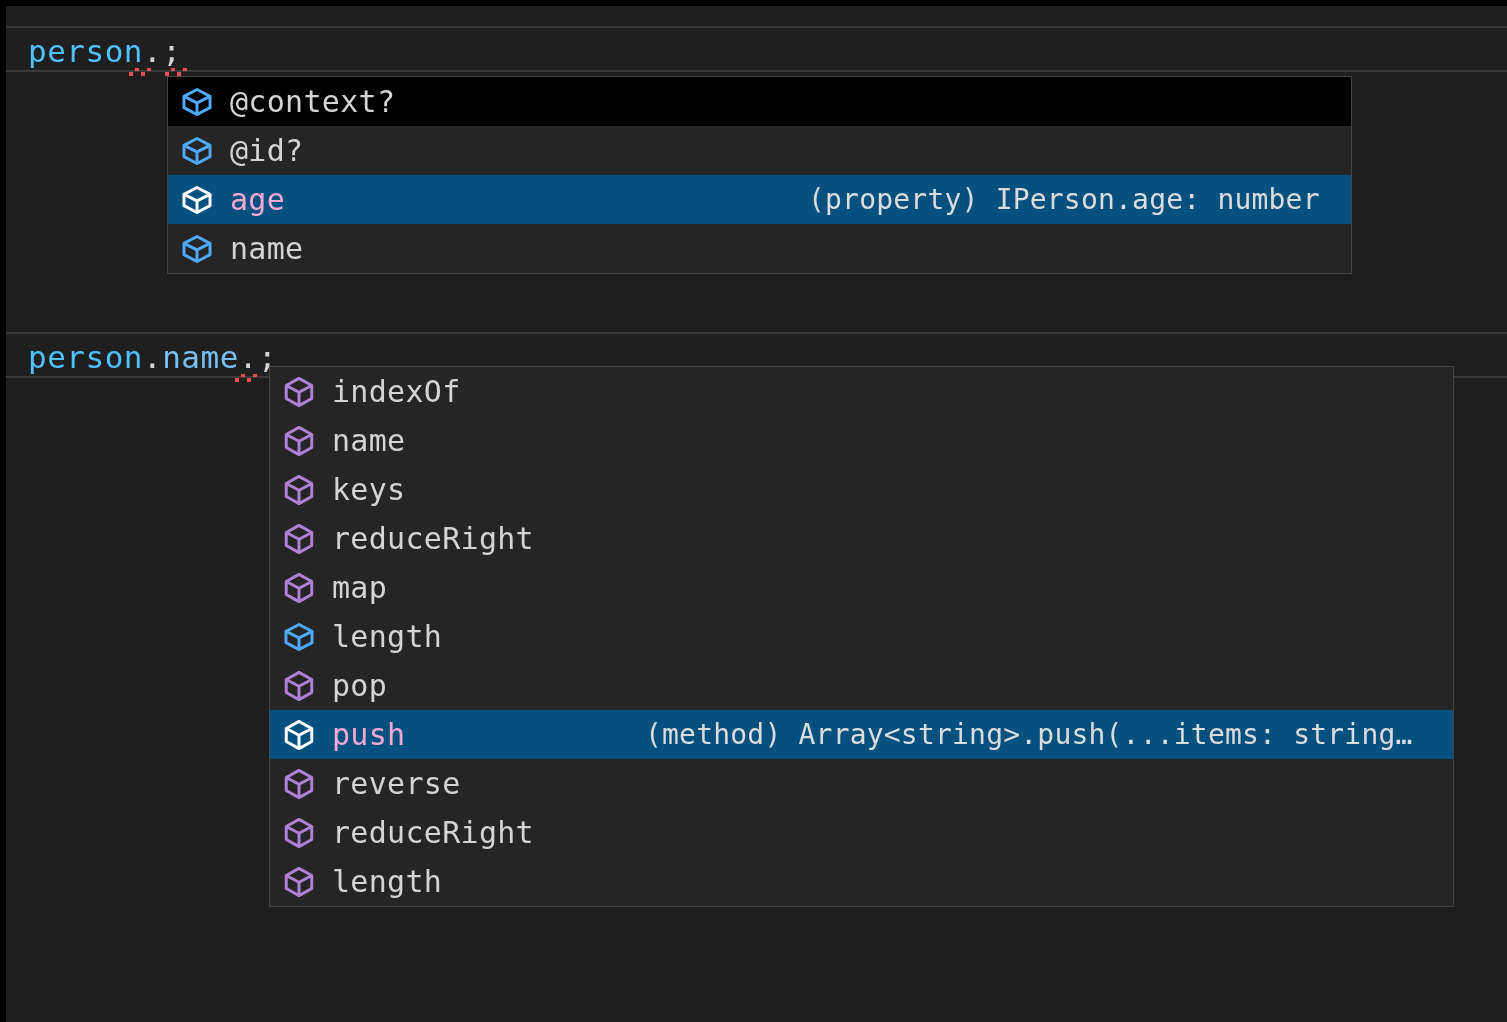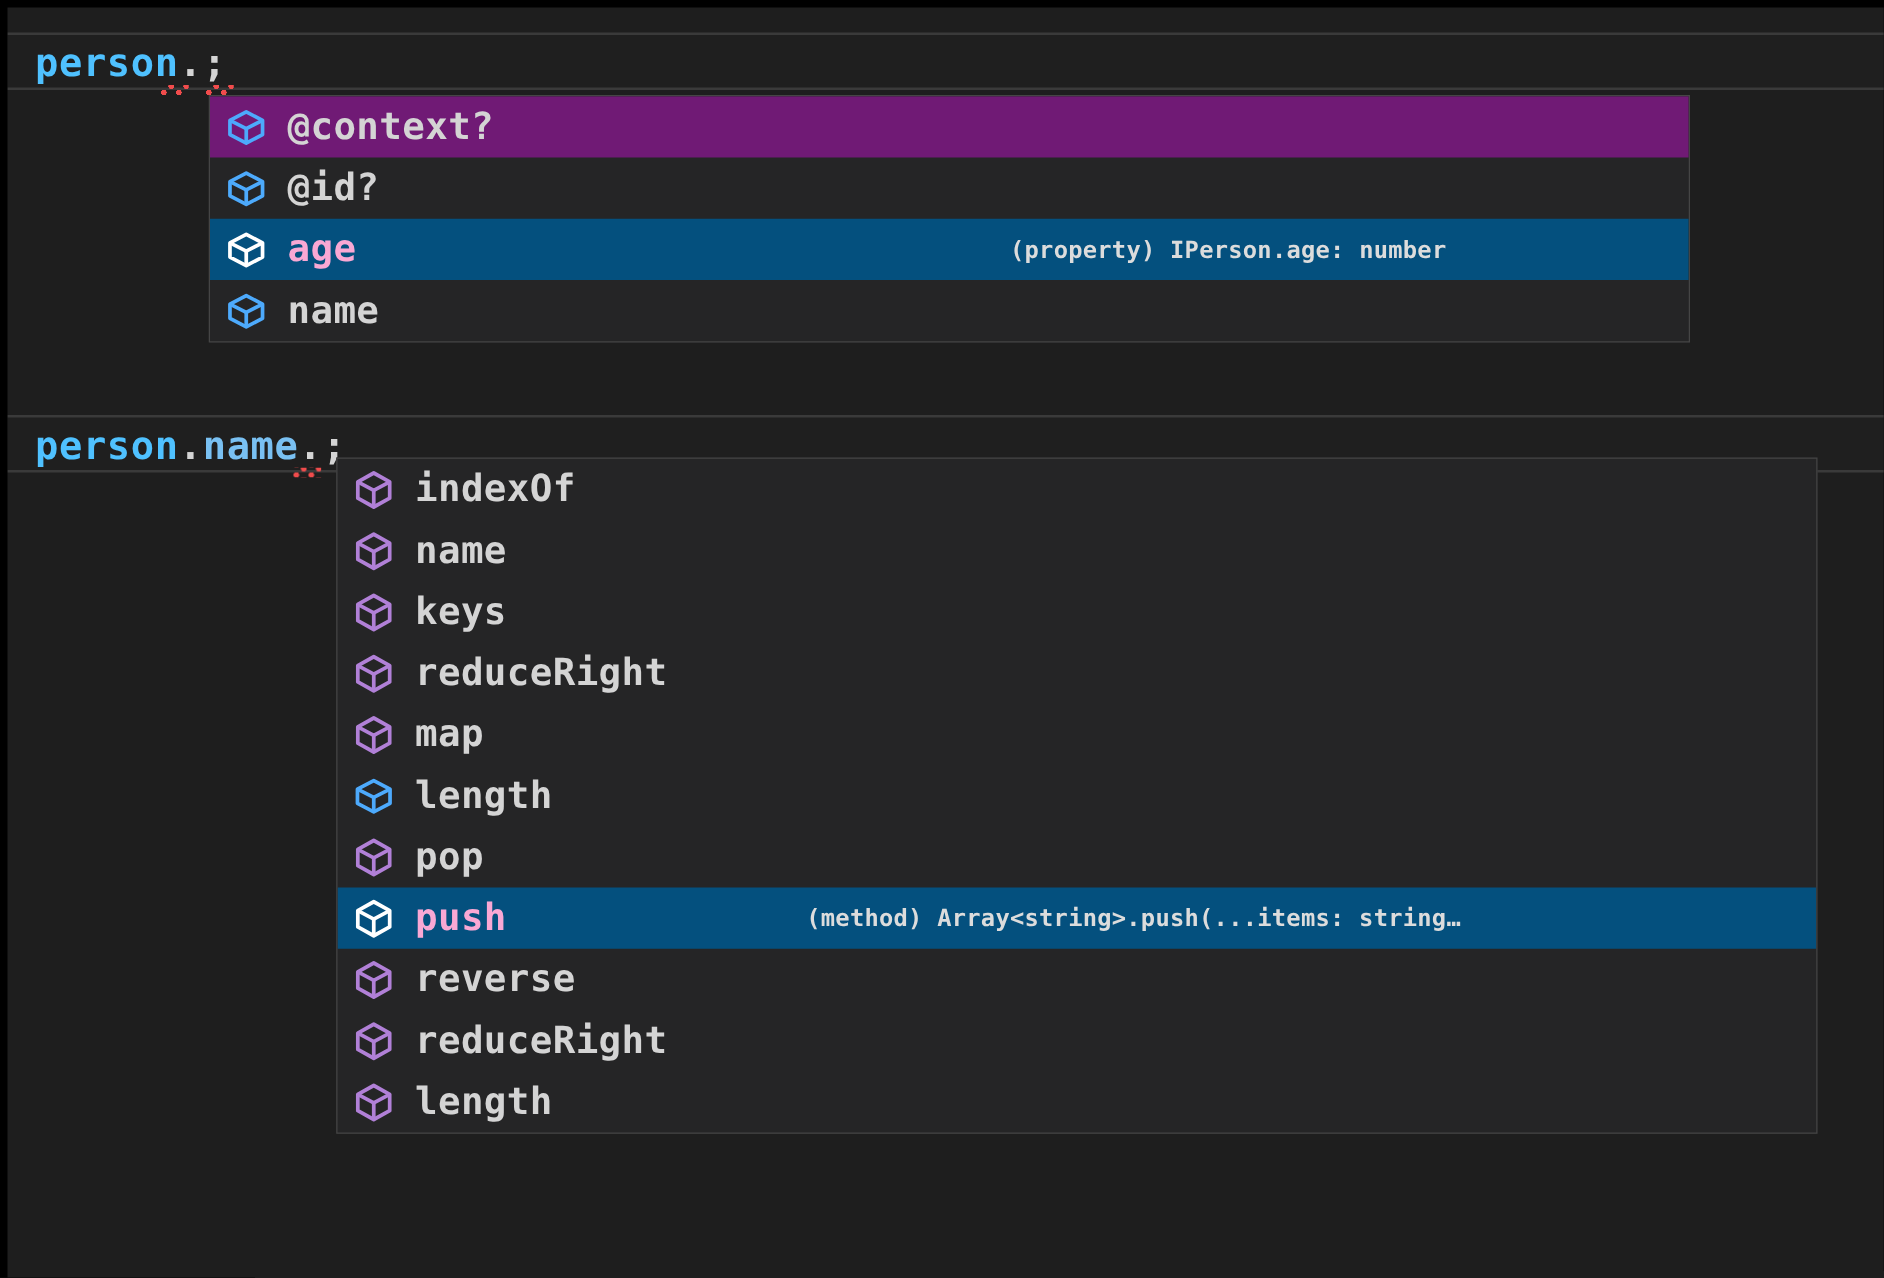--- a/index.html
+++ b/index.html
@@ -16,21 +16,20 @@
 
   
   #app {
     position: absolute;
     left: 0; top: 0;
     width: 1507px;
     height: 960px;
     background: #000;
     box-sizing: border-box;
     border: 3px solid #000;
-    font-weight: bold;
   }
   #editor {
     position: absolute;
     left: 3px; top: 3px;
     width: 1501px;
     height: 1016px;
     background: #1e1e1e;
     overflow: hidden;
   }
 
@@ -83,32 +82,32 @@
   .suggest-row {
     position: relative;
     height: 49px;
     display: flex;
     align-items: center;
     box-sizing: border-box;
     padding-left: 12px;
     white-space: nowrap;
   }
   .suggest-row.focused   { background: #04507e; }
-  .suggest-row.hovered   { background: #701a75; }
+  .suggest-row.hovered   { background: #000000; }
   .suggest-row .label {
     color: #d4d4d4;
     font-size: 30px;
     line-height: 30px;
     letter-spacing: 0.3px;
     font-family: "DejaVu Sans Mono", "Liberation Mono", monospace;
   }
   .suggest-row.focused .label { color: #f9a8d4; }
   .suggest-row .detail {
     position: absolute;
-    font-size: 19px;
+    font-size: 28px;
     line-height: 24px;
     color: #dcdcdc;
     letter-spacing: 0.2px;
     font-family: "DejaVu Sans Mono", "Liberation Mono", monospace;
   }
   .icon-box {
     width: 34px;
     height: 34px;
     margin-right: 16px;
     flex: 0 0 auto;

